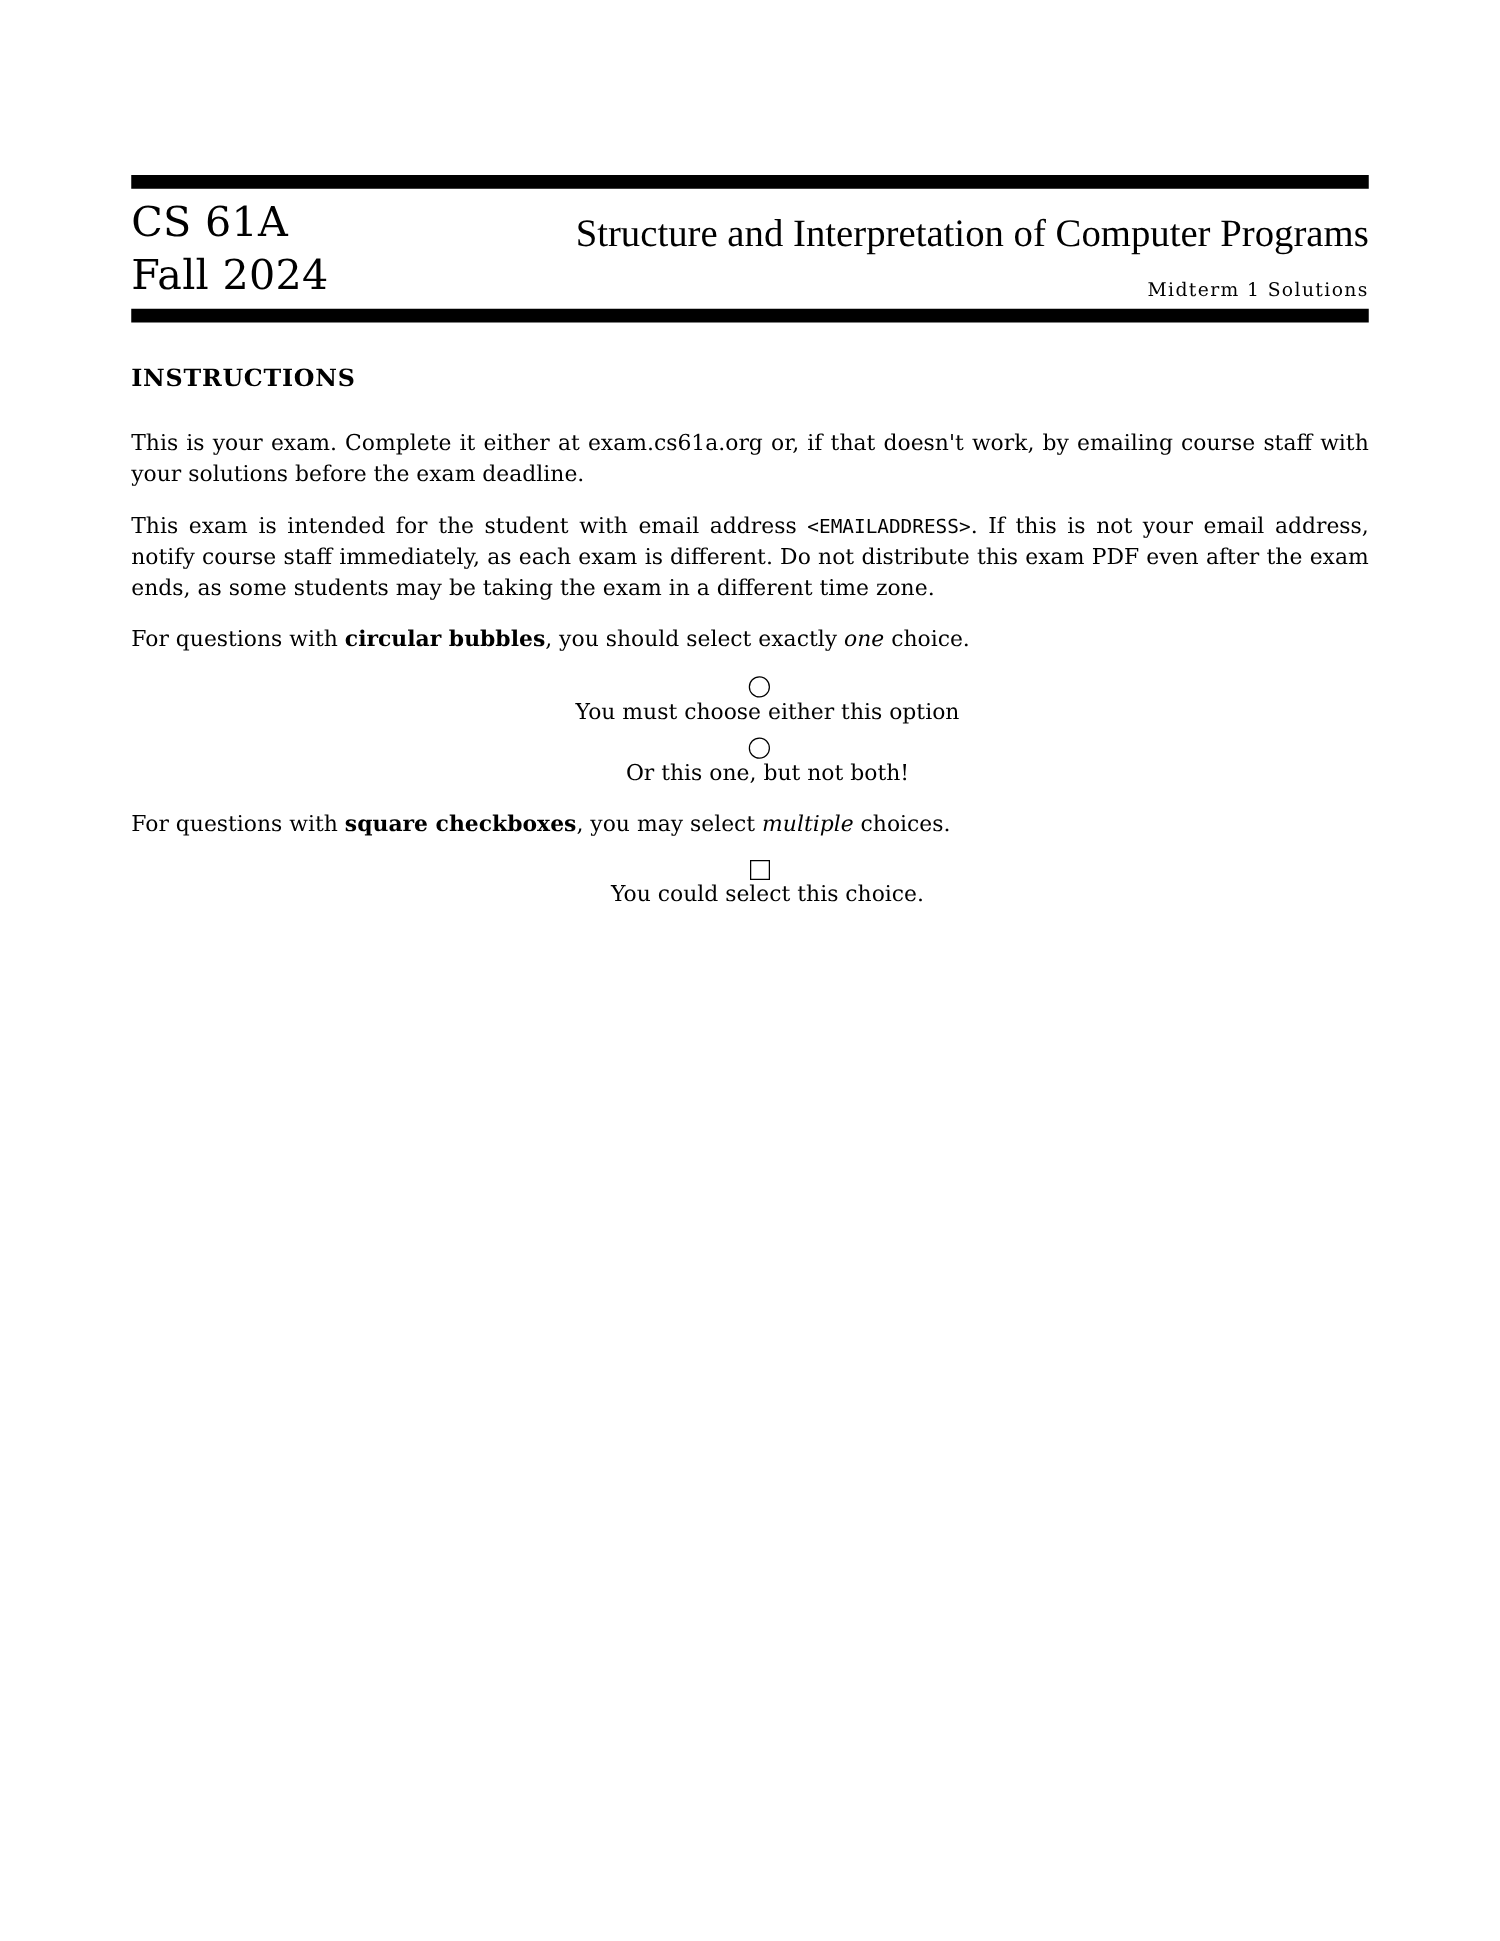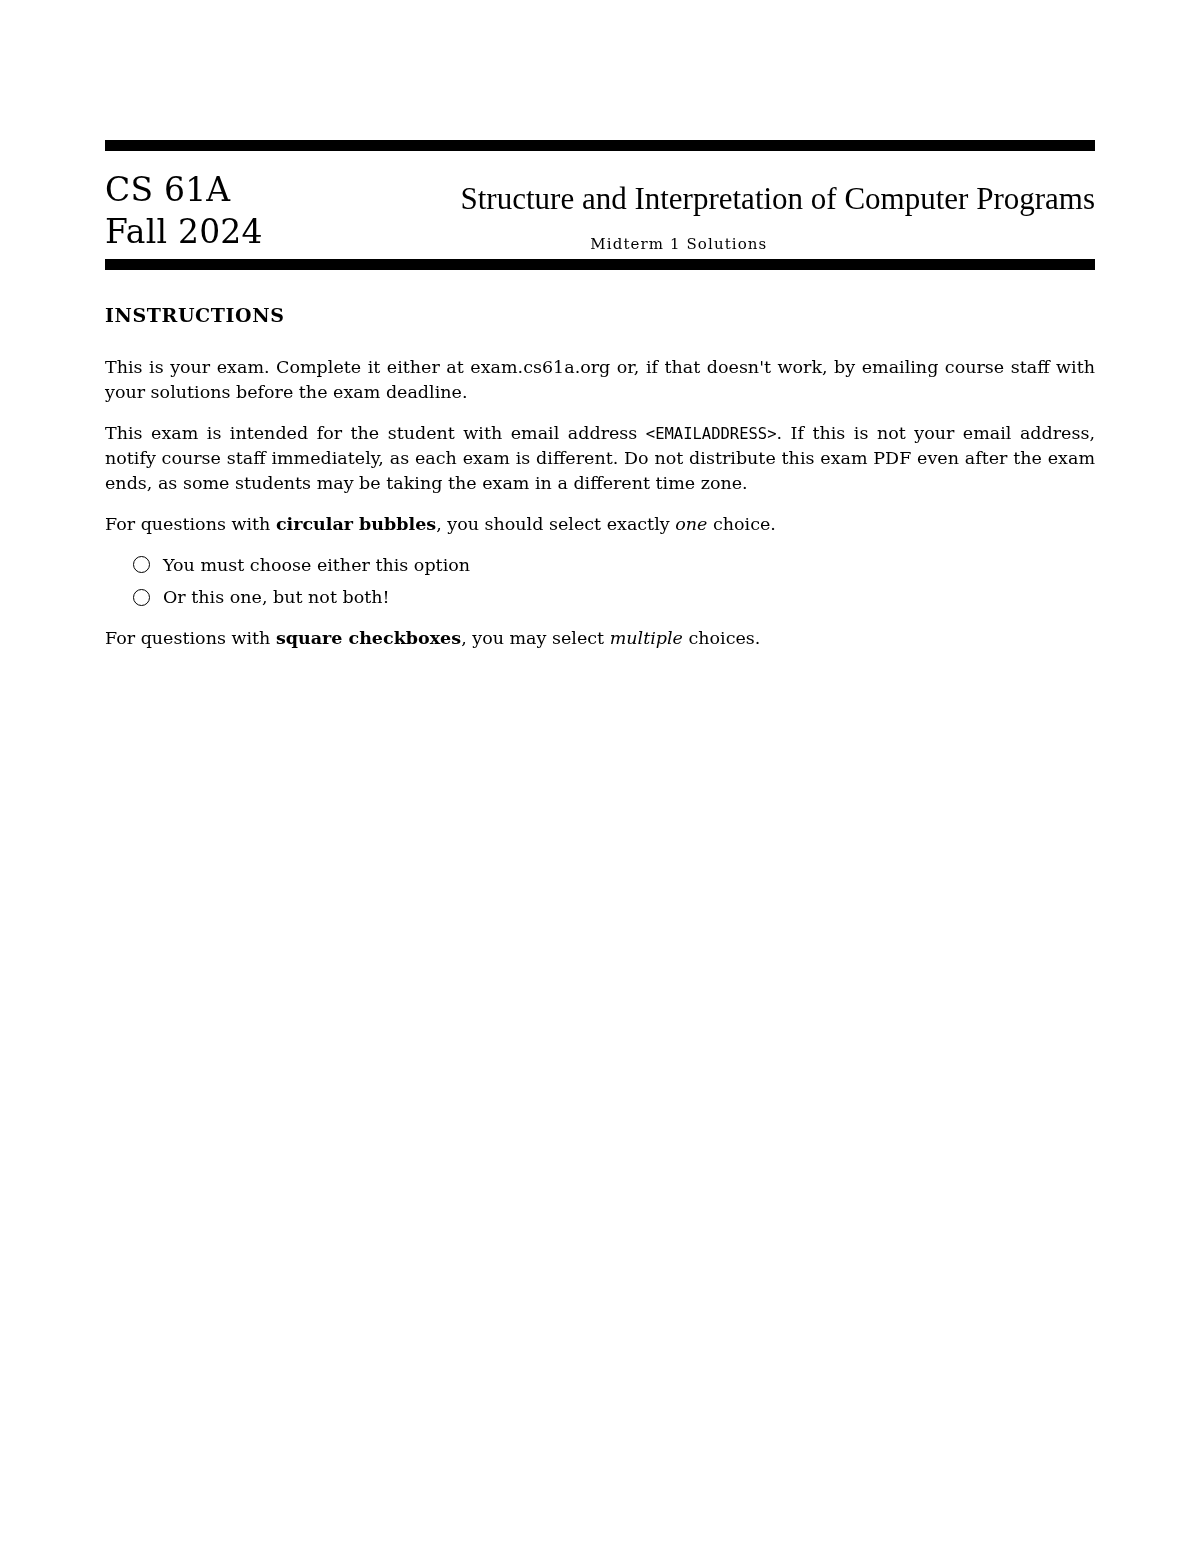--- a/index.html
+++ b/index.html
@@ -33,21 +33,21 @@
   
   .rule-thick {
     height: 11px;
     background: #000;
     width: 100%;
   }
   .rule-thick.bottom {
     margin-top: 6px;
   }
   .header-block {
-    padding-top: 18px;
+    padding-top: 6px;
   }
   .header-row {
     display: flex;
     align-items: flex-end;
     justify-content: space-between;
     width: 100%;
   }
   .header-left {
     font-family: "DejaVu Serif", serif;
     font-size: 33px;
@@ -69,21 +69,21 @@
     font-family: Liberation Serif, serif;
     font-size: 31px;
     line-height: 1.3;
     white-space: nowrap;
     text-align: right;
   }
   .header-sub {
     font-family: "DejaVu Serif", serif;
     font-size: 15px;
     letter-spacing: 1.1px;
-    text-align: center;
+    text-align: right;
     margin-top: 16px;
     white-space: nowrap;
   }
 
   
   .instructions-heading {
     font-family: "DejaVu Serif", serif;
     font-weight: bold;
     font-size: 19px;
     letter-spacing: 0.6px;
@@ -110,20 +110,21 @@
     padding: 0;
     list-style: none;
   }
   .choice {
     display: flex;
     align-items: center;
     margin: 0 0 8px 0;
     padding-left: 28px;
     font-size: 17.5px;
     line-height: 1.4;
+    flex-direction: column;
   }
   .bubble {
     display: inline-block;
     width: 15px;
     height: 15px;
     border: 1.6px solid #000;
     border-radius: 50%;
     margin-right: 13px;
     flex: 0 0 auto;
     background: #fff;
@@ -190,17 +191,21 @@
       </li>
       <li class="choice">
         <span class="bubble"></span>
         <span class="choice-label">Or this one, but not both!</span>
       </li>
     </ul>
 
     <p class="para"><span>For questions with </span><span class="bold">square checkboxes</span><span>, you may select </span><span class="italic">multiple</span><span> choices.</span></p>
 
     <ul class="choice-list">
+      <li class="choice">
+        <span class="checkbox"></span>
+        <span class="choice-label">You could select this choice.</span>
+      </li>
     </ul>
 
 
   </div>
 </div>
 
 </body></html>

